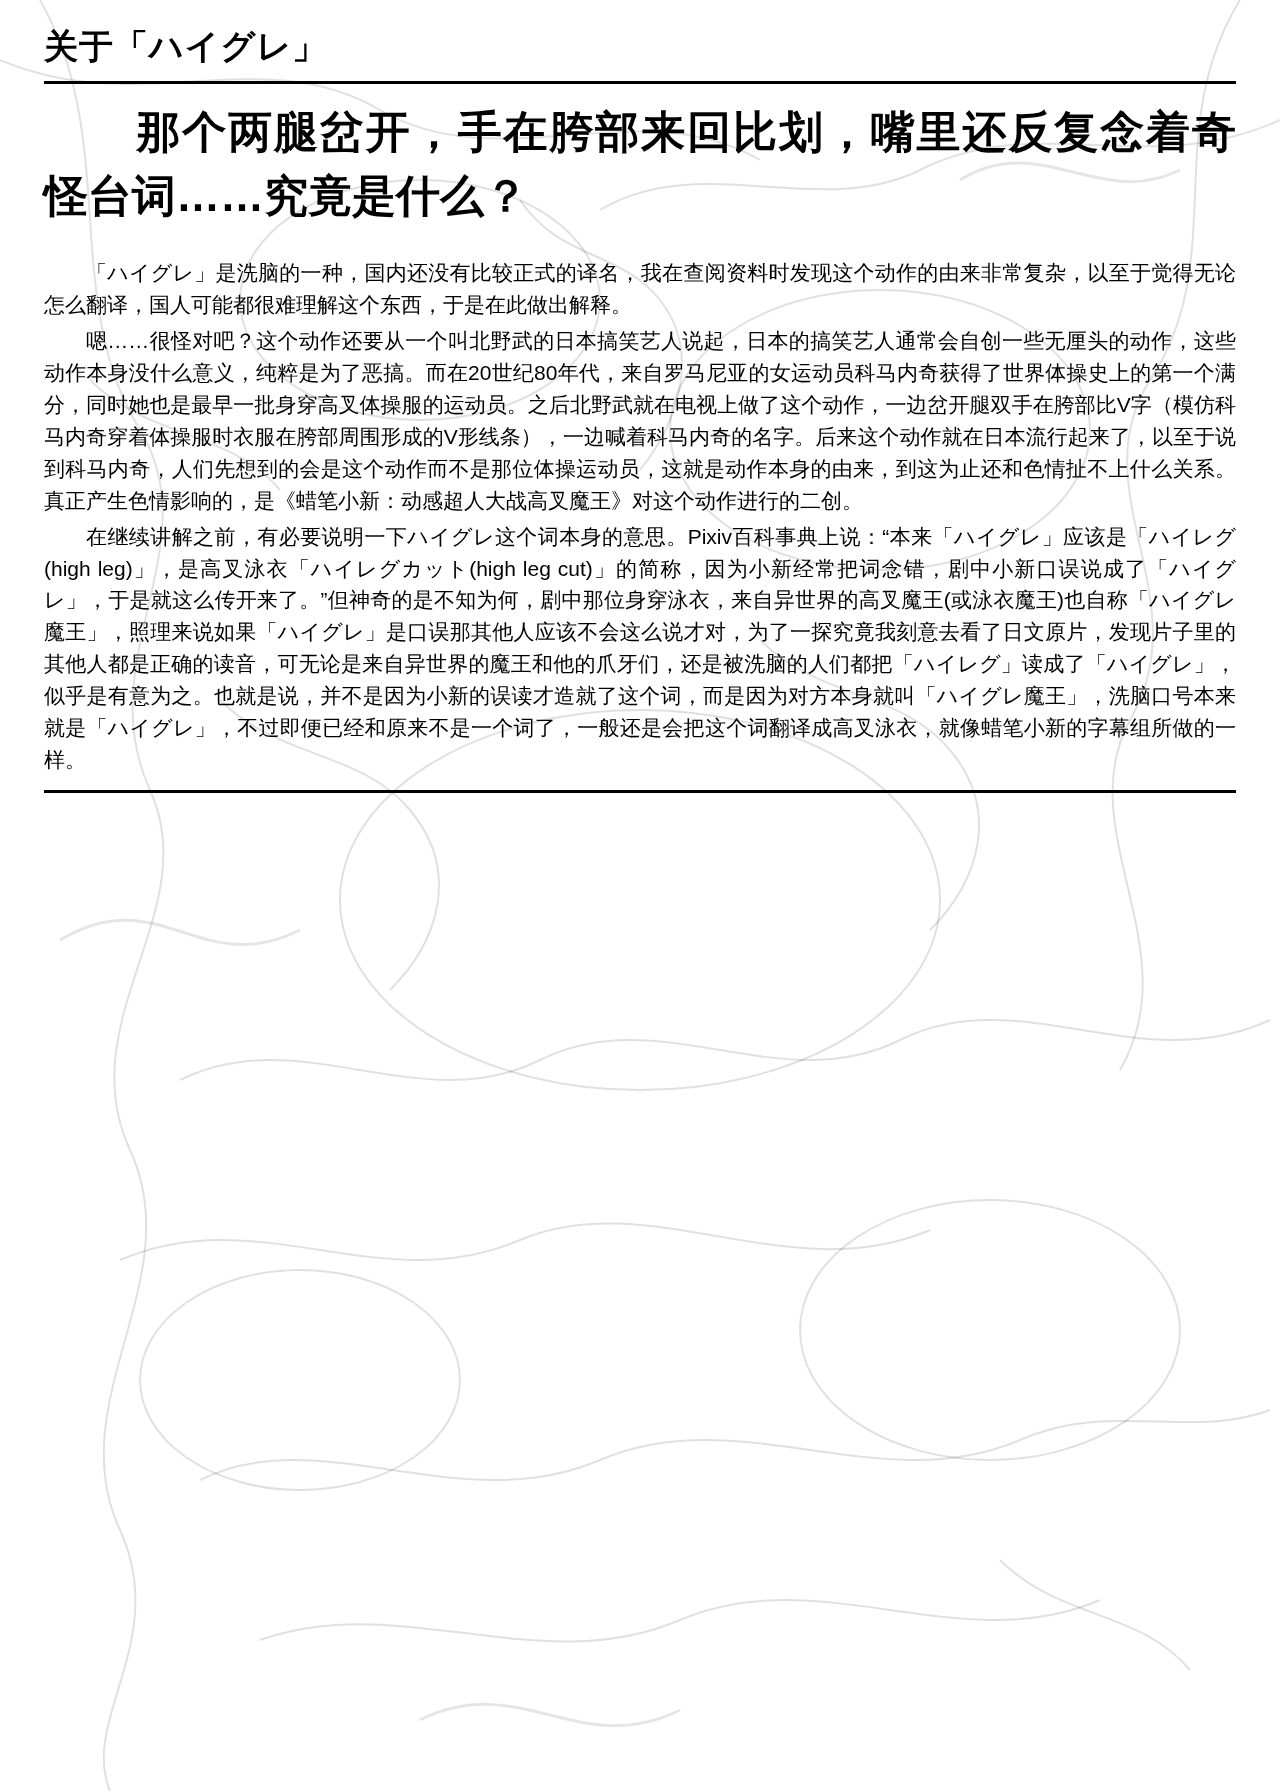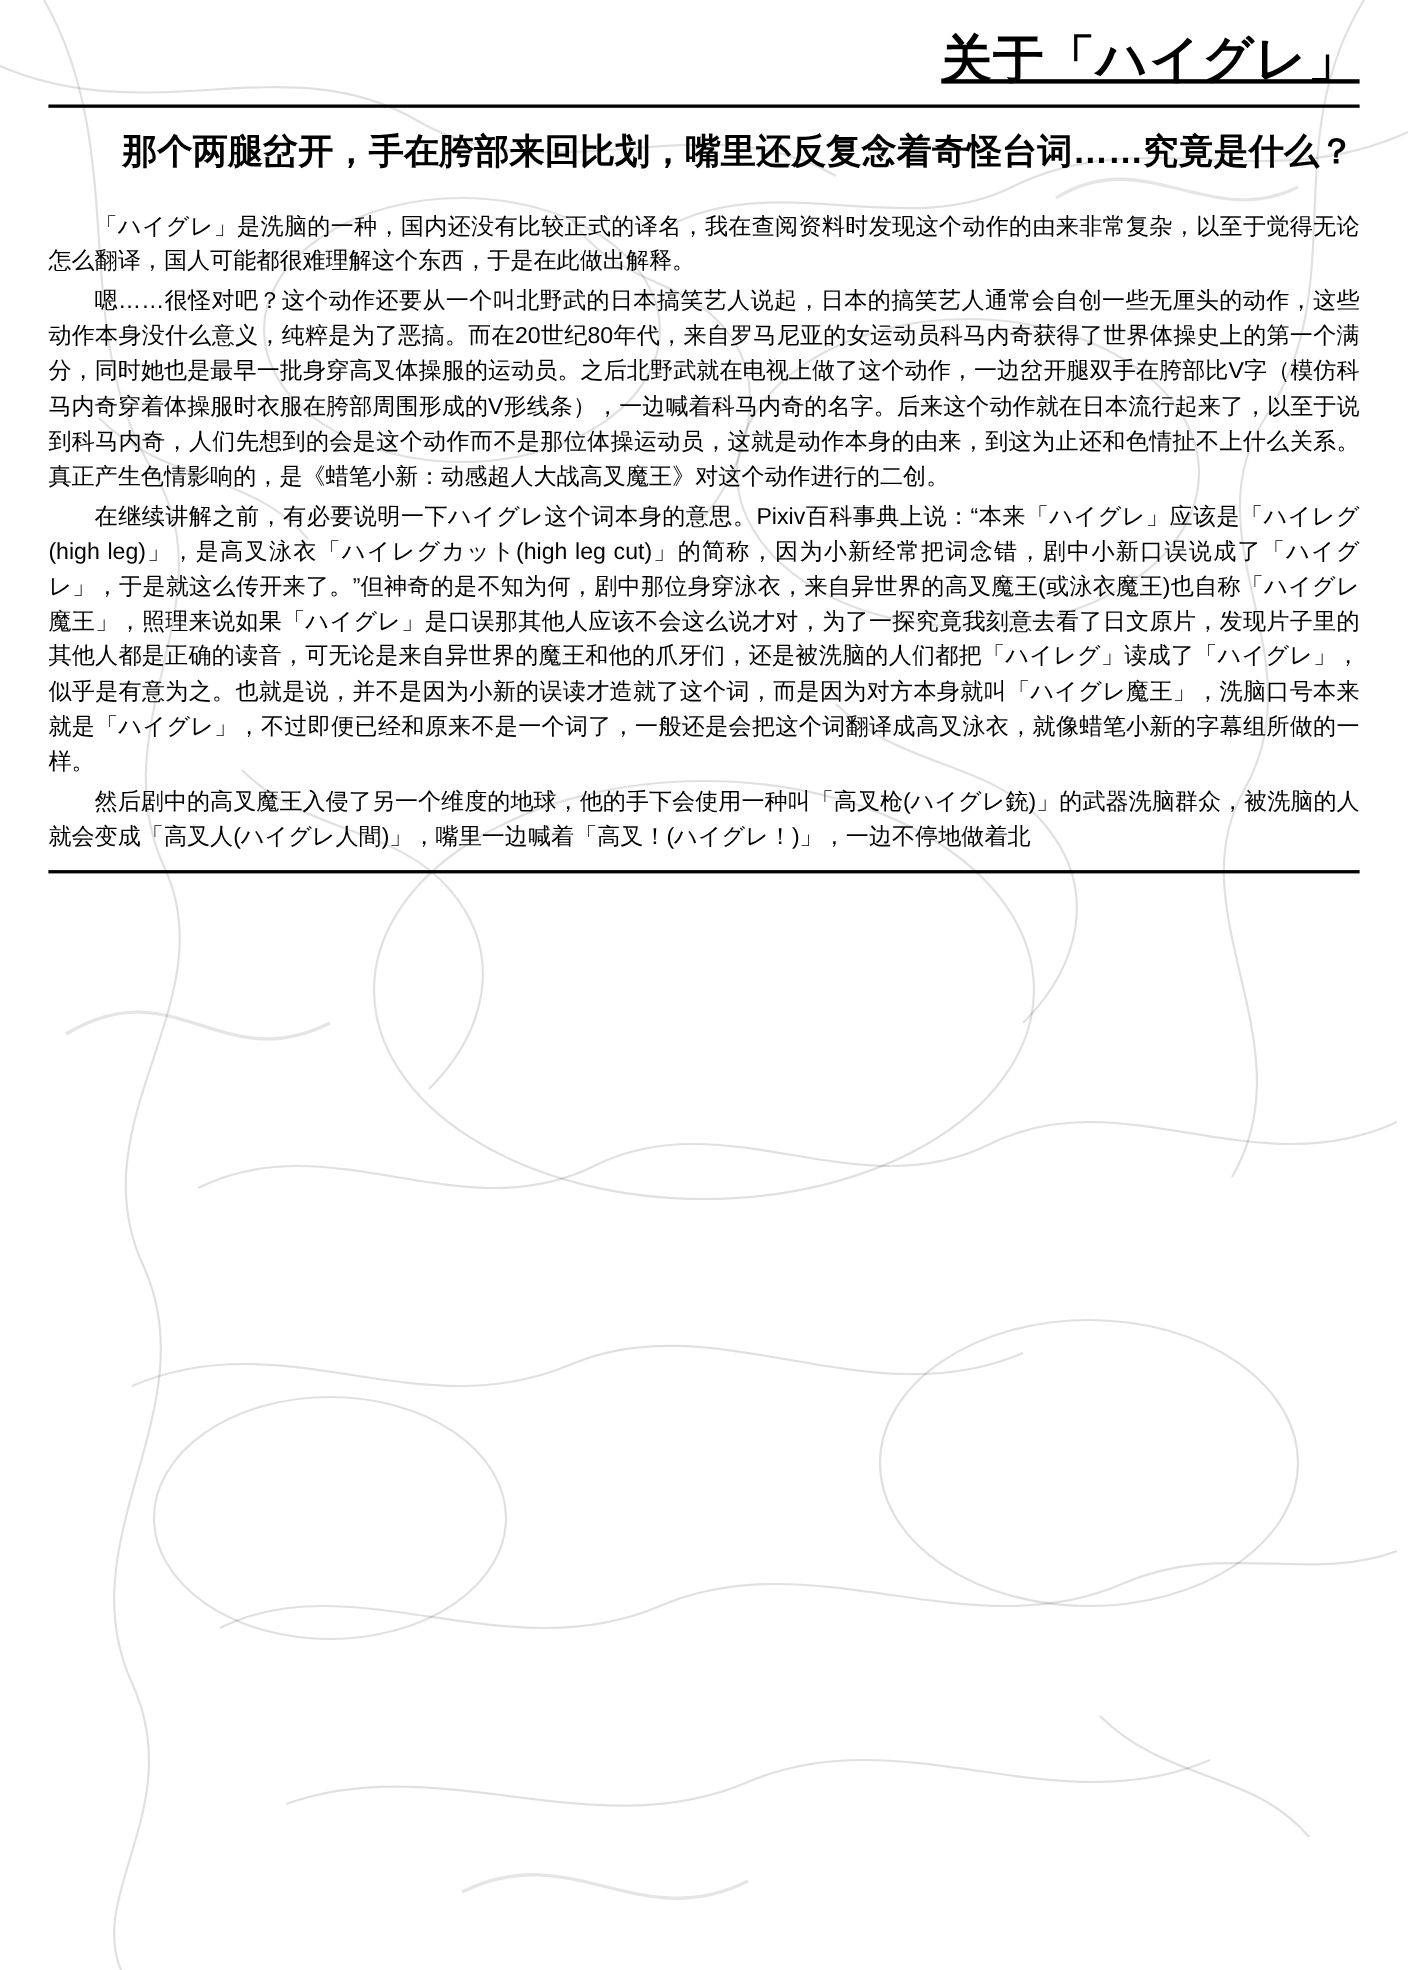--- a/index.html
+++ b/index.html
@@ -27,42 +27,41 @@
 
   #page {
     position: relative;
     z-index: 1;
     padding: 18px 44px 0 44px;
     box-sizing: border-box;
     height: 100%;
   }
 
   .doc-title {
-    text-align: right;
-    font-size: 46px;
+    text-align: left;
+    font-size: 34px;
     font-weight: bold;
     letter-spacing: 1px;
     line-height: 1.2;
     margin: 8px 0 14px 0;
-    text-decoration: underline;
   }
 
   .rule {
     border: none;
     border-top: 3px solid #000;
     margin: 0 0 16px 0;
   }
   .rule-bottom {
     border: none;
     border-top: 3px solid #000;
     margin: 14px 0 0 0;
   }
 
   .doc-subtitle {
-    font-size: 32px;
+    font-size: 44px;
     font-weight: bold;
     line-height: 1.45;
     text-align: justify;
     text-indent: 2.1em;
     margin: 0 0 30px 0;
   }
 
   .body-text p {
     font-size: 21px;
     line-height: 1.52;
@@ -110,18 +109,17 @@
   <h1 class="doc-title">关于「ハイグレ」</h1>
 
   <hr class="rule">
 
   <h2 class="doc-subtitle">那个两腿岔开，手在胯部来回比划，嘴里还反复念着奇怪台词……究竟是什么？</h2>
 
   <div class="body-text">
     <p>「ハイグレ」是洗脑的一种，国内还没有比较正式的译名，我在查阅资料时发现这个动作的由来非常复杂，以至于觉得无论怎么翻译，国人可能都很难理解这个东西，于是在此做出解释。</p>
     <p>嗯……很怪对吧？这个动作还要从一个叫北野武的日本搞笑艺人说起，日本的搞笑艺人通常会自创一些无厘头的动作，这些动作本身没什么意义，纯粹是为了恶搞。而在20世纪80年代，来自罗马尼亚的女运动员科马内奇获得了世界体操史上的第一个满分，同时她也是最早一批身穿高叉体操服的运动员。之后北野武就在电视上做了这个动作，一边岔开腿双手在胯部比V字（模仿科马内奇穿着体操服时衣服在胯部周围形成的V形线条），一边喊着科马内奇的名字。后来这个动作就在日本流行起来了，以至于说到科马内奇，人们先想到的会是这个动作而不是那位体操运动员，这就是动作本身的由来，到这为止还和色情扯不上什么关系。真正产生色情影响的，是《蜡笔小新：动感超人大战高叉魔王》对这个动作进行的二创。</p>
     <p>在继续讲解之前，有必要说明一下ハイグレ这个词本身的意思。Pixiv百科事典上说：“本来「ハイグレ」应该是「ハイレグ(high leg)」，是高叉泳衣「ハイレグカット(high leg cut)」的简称，因为小新经常把词念错，剧中小新口误说成了「ハイグレ」，于是就这么传开来了。”但神奇的是不知为何，剧中那位身穿泳衣，来自异世界的高叉魔王(或泳衣魔王)也自称「ハイグレ魔王」，照理来说如果「ハイグレ」是口误那其他人应该不会这么说才对，为了一探究竟我刻意去看了日文原片，发现片子里的其他人都是正确的读音，可无论是来自异世界的魔王和他的爪牙们，还是被洗脑的人们都把「ハイレグ」读成了「ハイグレ」，似乎是有意为之。也就是说，并不是因为小新的误读才造就了这个词，而是因为对方本身就叫「ハイグレ魔王」，洗脑口号本来就是「ハイグレ」，不过即便已经和原来不是一个词了，一般还是会把这个词翻译成高叉泳衣，就像蜡笔小新的字幕组所做的一样。</p>
-    <p>然后剧中的高叉魔王入侵了另一个维度的地球，他的手下会使用一种叫「高叉枪(ハイグレ銃)」的武器洗脑群众，被洗脑的人就会变成「高叉人(ハイグレ人間)」，嘴里一边喊着「高叉！(ハイグレ！)」，一边不停地做着北</p>
   </div>
 
   <hr class="rule-bottom">
 
 </div>
 
 </body></html>

